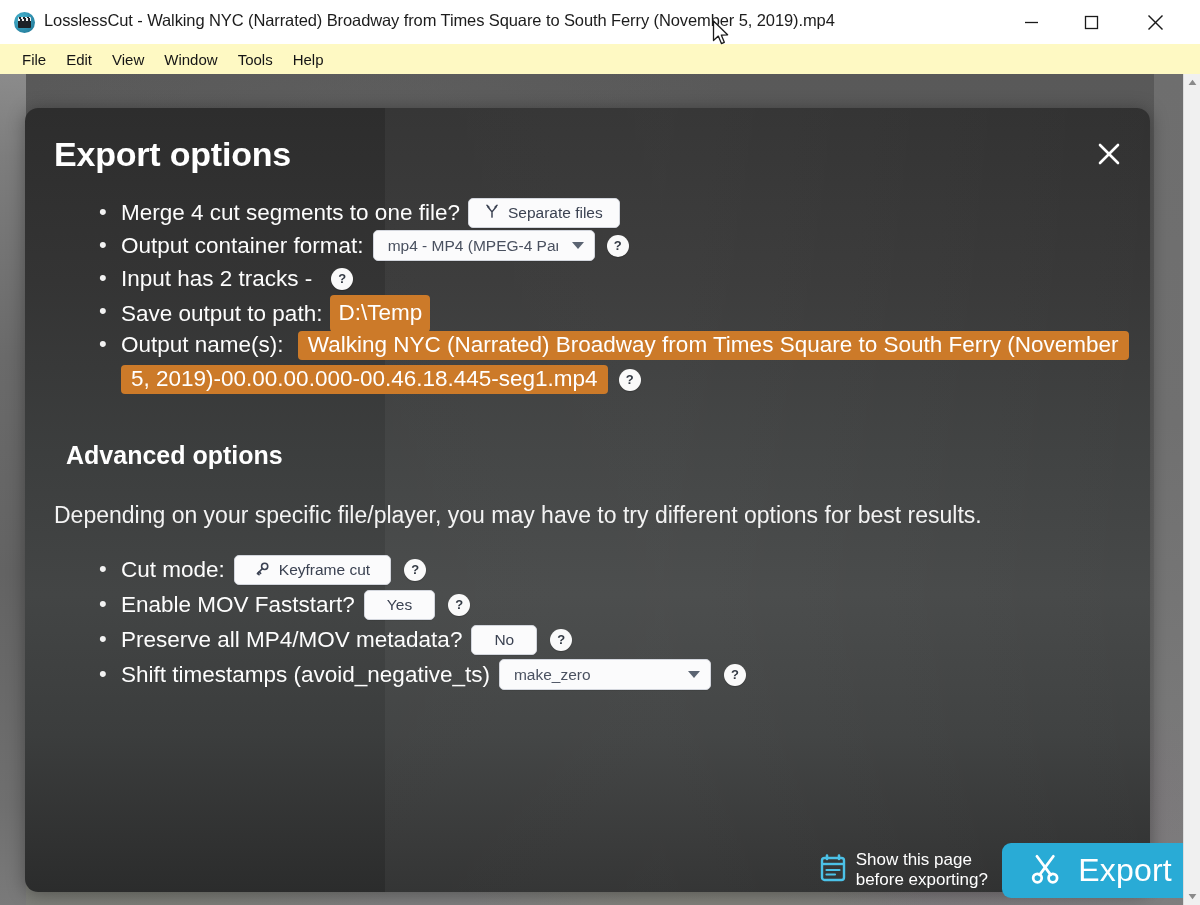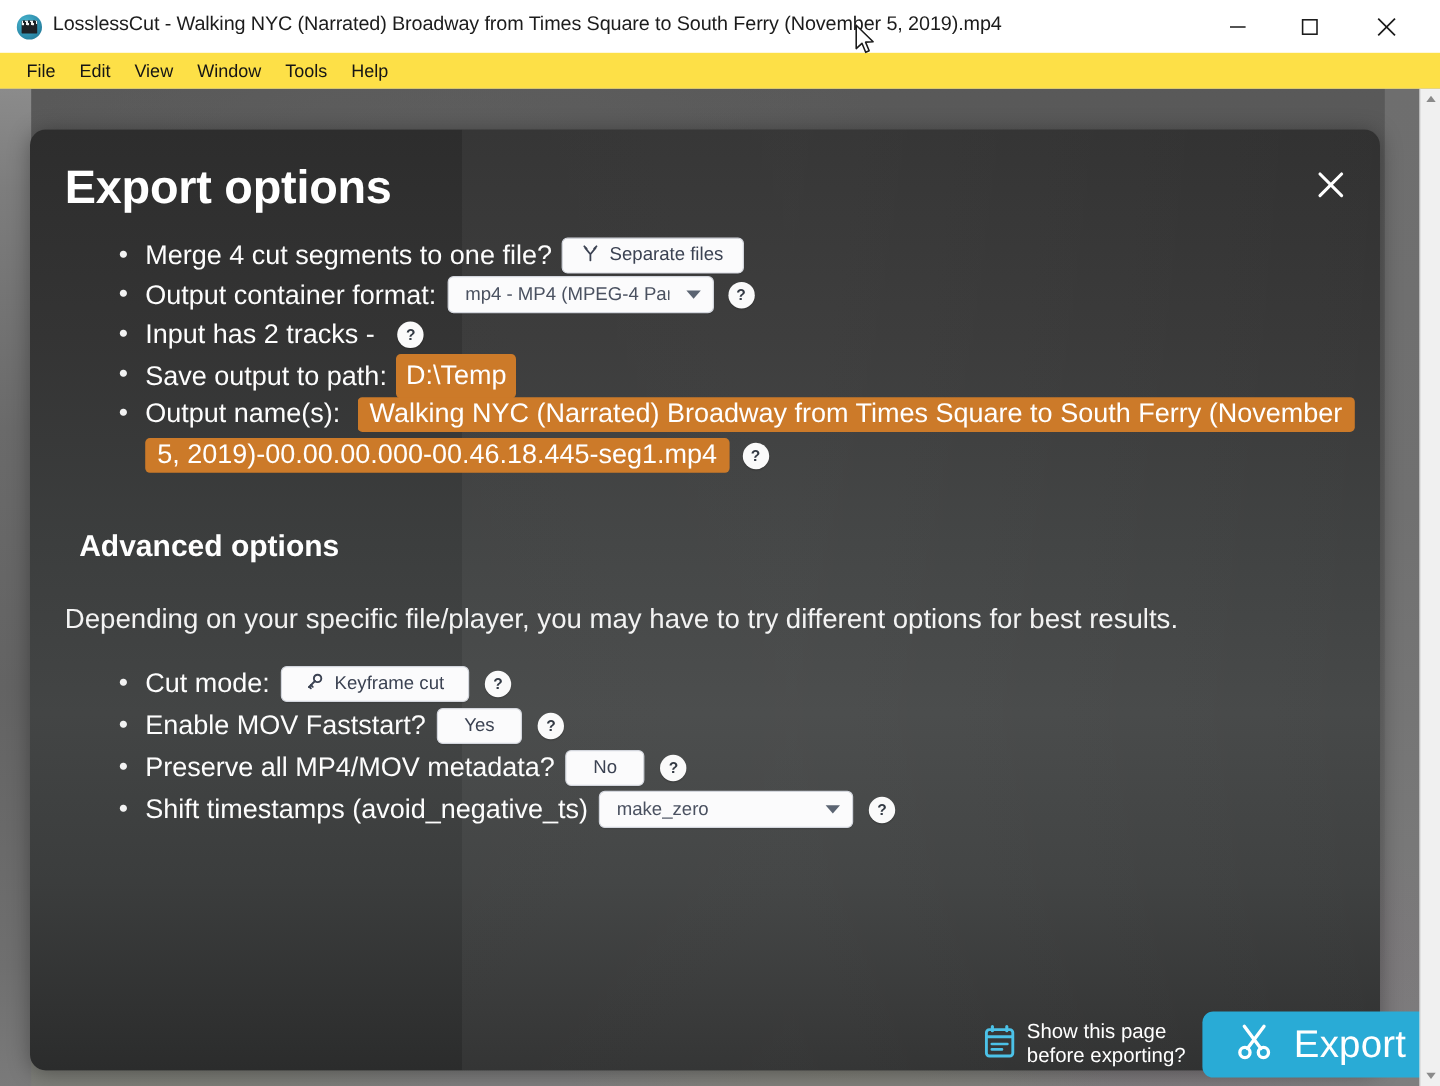--- a/index.html
+++ b/index.html
@@ -40,21 +40,21 @@
     color: #1a1a1a;
   }
   #win-minimize { right: 146px; }
   #win-maximize { right: 86px; }
   #win-close    { right: 22px; }
   .win-btn svg { display: block; }
 
   
   #menubar {
     position: absolute; left: 0; top: 44px; width: 1200px; height: 30px;
-    background: #fde047; display: flex; align-items: center; padding-left: 12px;
+    background: #fef9c3; display: flex; align-items: center; padding-left: 12px;
   }
   .menu-item {
     font-size: 15px; color: #151515; padding: 2px 10px; cursor: default;
     white-space: nowrap;
   }
 
   
   #mouse-cursor {
     position: absolute; left: 712px; top: 20px; width: 20px; height: 28px;
     pointer-events: none;
@@ -104,21 +104,21 @@
     overflow: hidden;
     box-shadow: 0 2px 18px rgba(0,0,0,.35);
   }
   #dialog-sheen {
     position: absolute; left: 360px; top: 0; width: 790px; height: 784px;
     background: linear-gradient(90deg, rgba(255,255,255,.045) 0%, rgba(255,255,255,.05) 35%, rgba(255,255,255,.02) 100%);
     pointer-events: none;
   }
   #dialog-title {
     position: absolute; left: 29px; top: 27px;
-    font-size: 39px; font-weight: bold; color: #ffffff; letter-spacing: -0.2px;
+    font-size: 34px; font-weight: bold; color: #ffffff; letter-spacing: -0.2px;
   }
   #dialog-close {
     position: absolute; right: 23px; top: 28px; width: 36px; height: 36px;
     display: flex; align-items: center; justify-content: center; cursor: pointer;
   }
 
   
   ul.opt-list { list-style: none; }
   ul.opt-list > li {
     position: relative;

